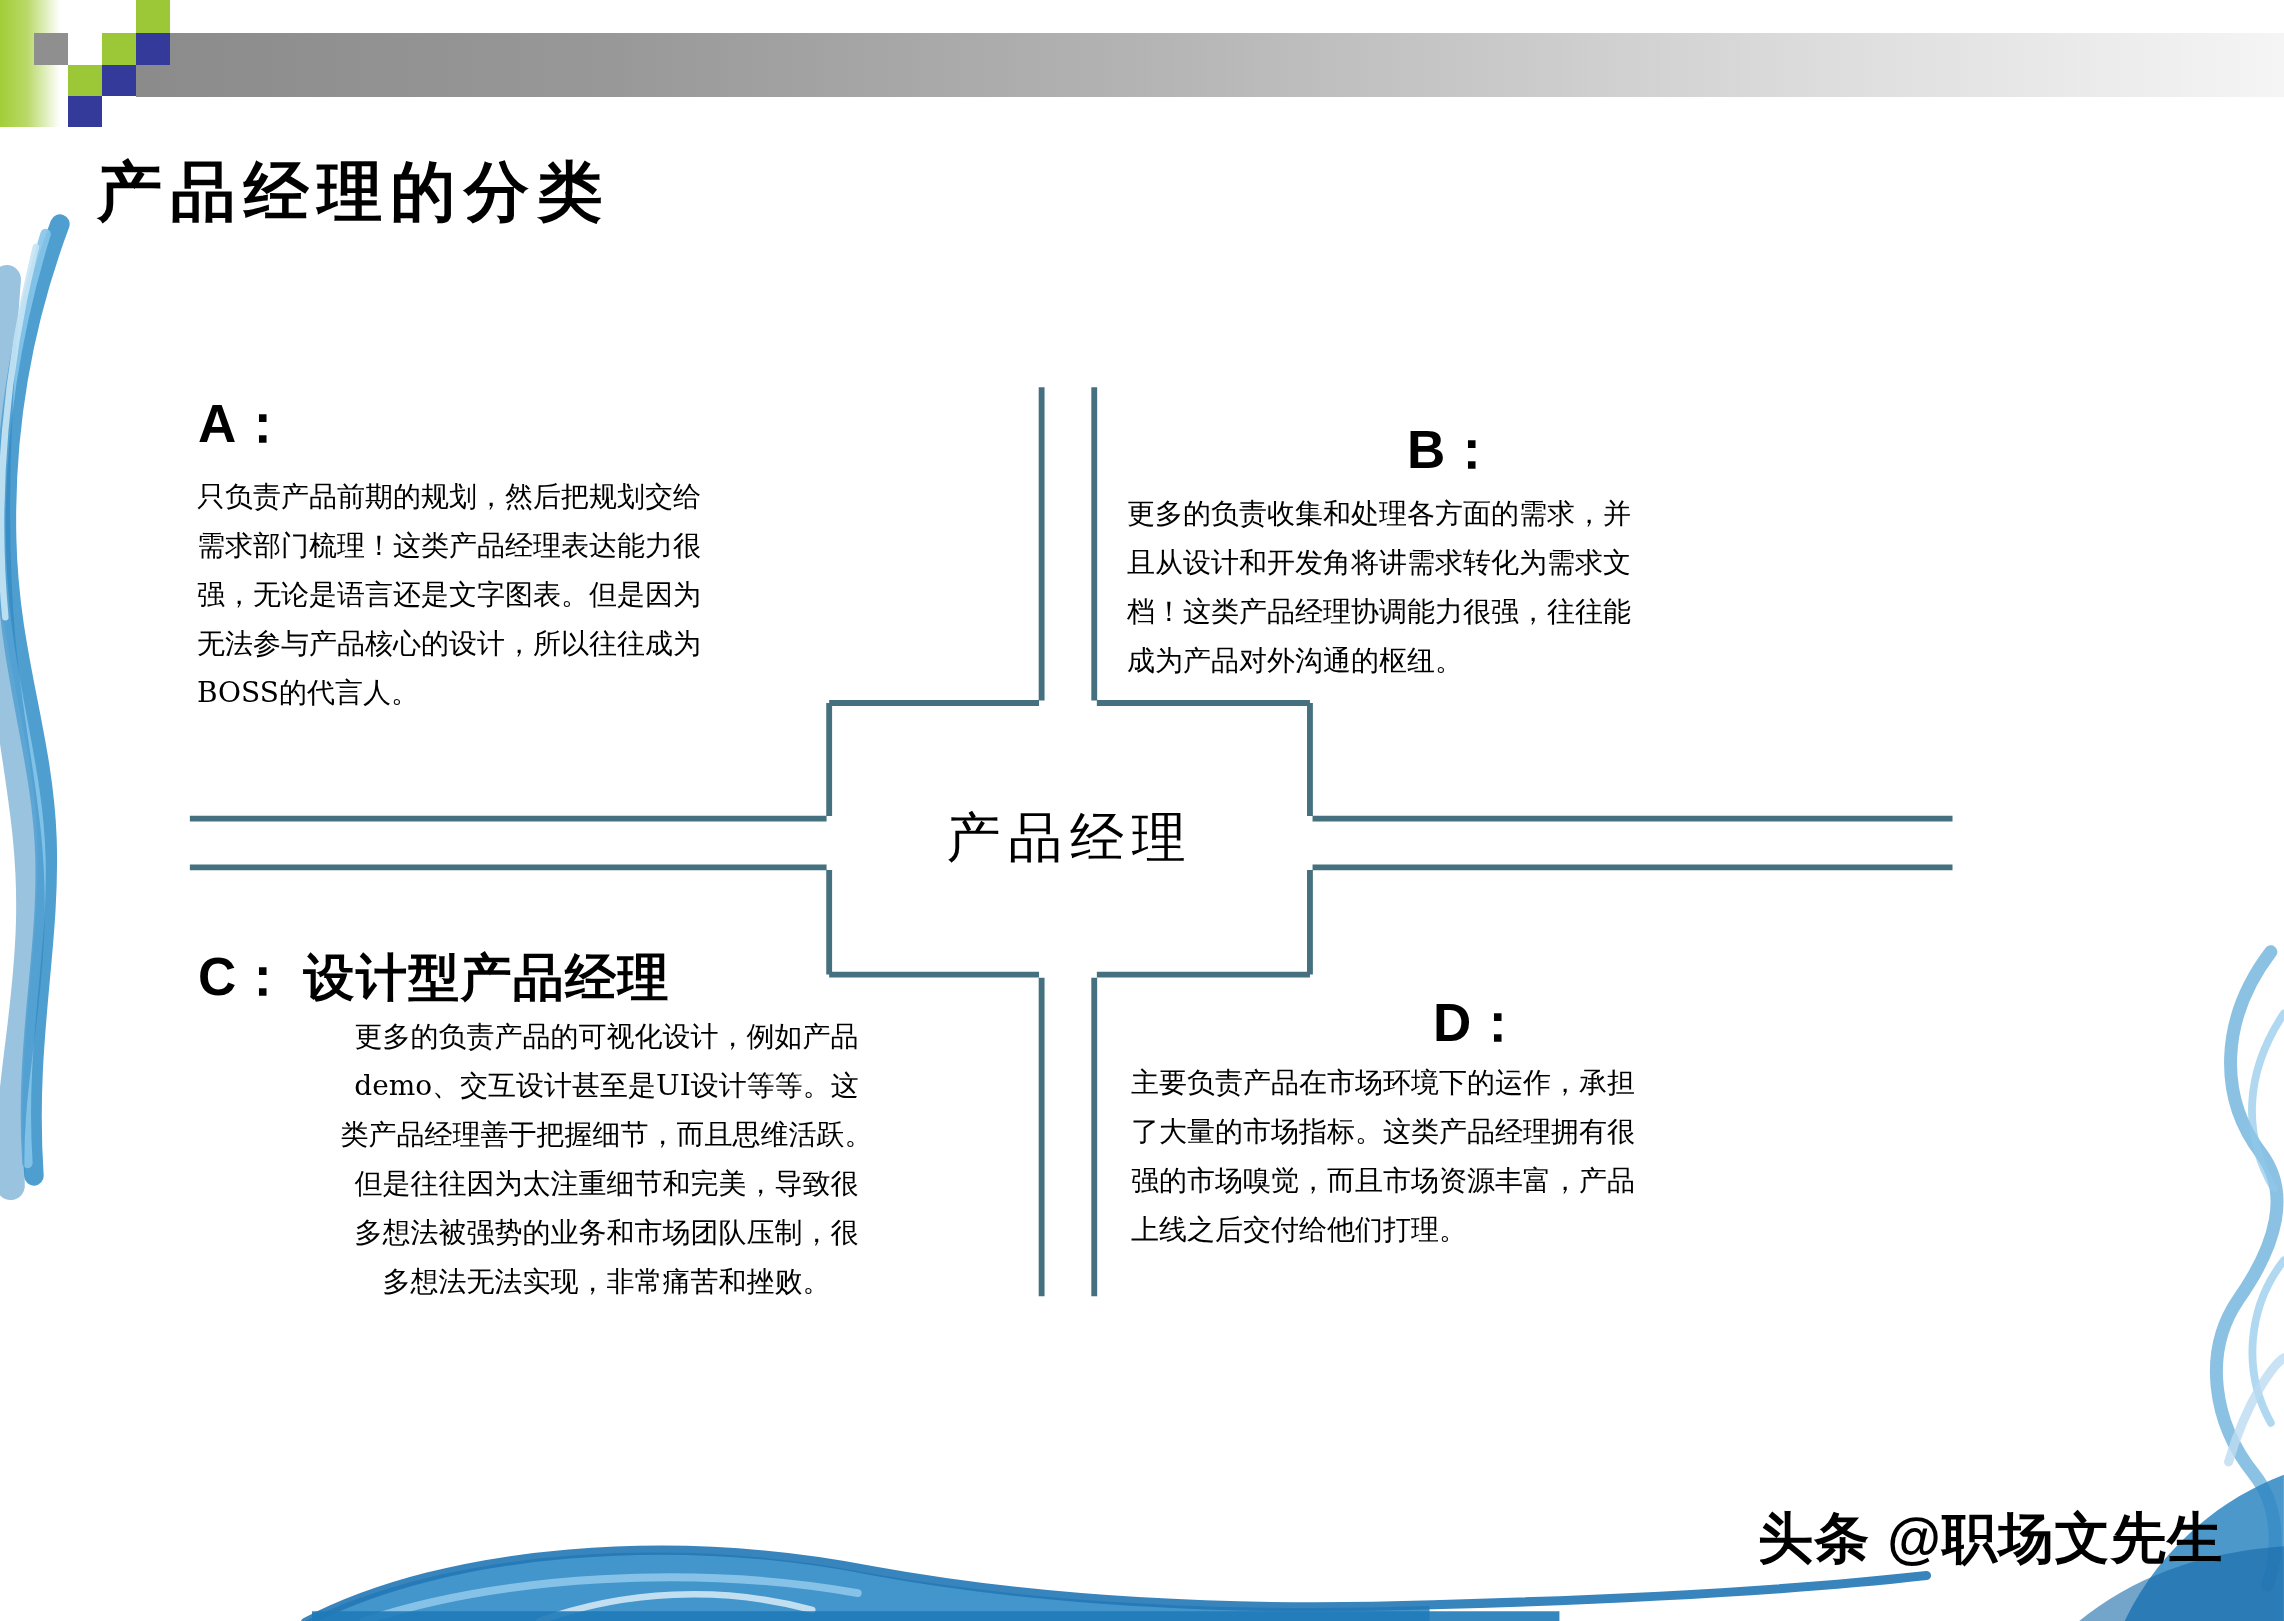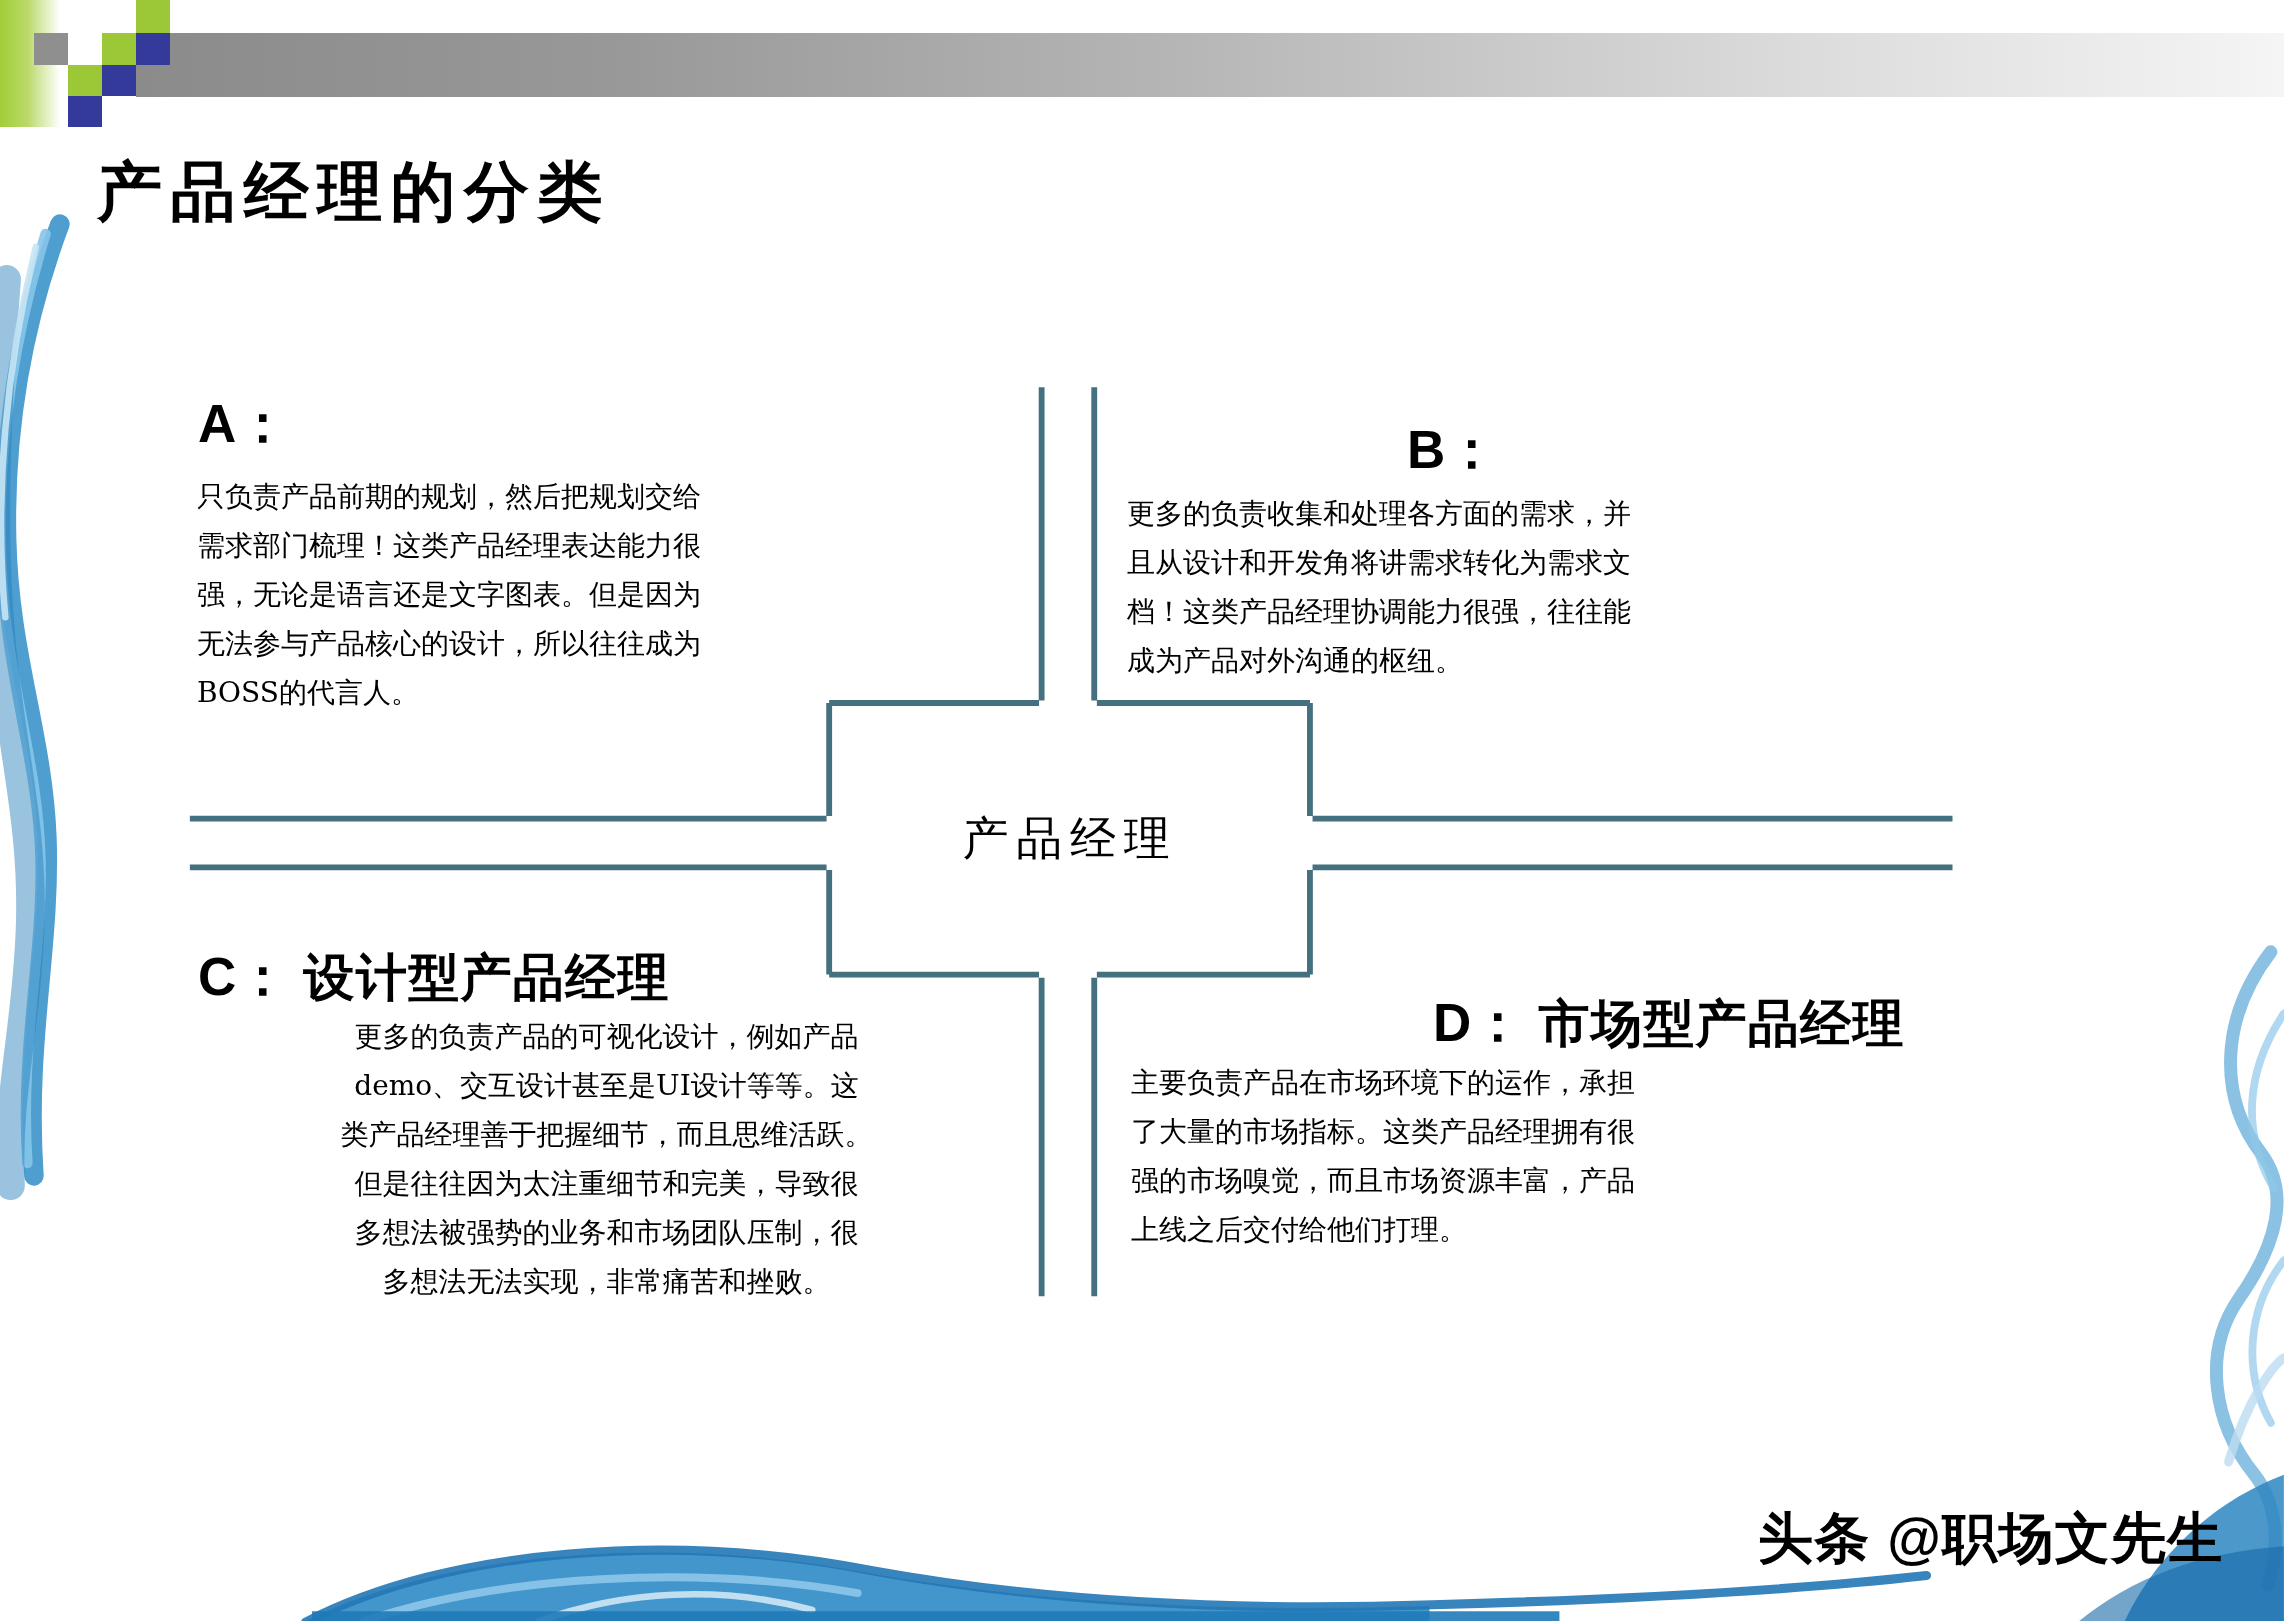--- a/index.html
+++ b/index.html
@@ -23,21 +23,21 @@
   
   svg.bg{position:absolute;left:0;top:0;z-index:1;pointer-events:none;}
   
   .q-heading{position:absolute;display:flex;align-items:baseline;white-space:nowrap;z-index:2;}
   .q-letter{font-family:"Liberation Sans", sans-serif;font-weight:bold;font-size:53px;margin-right:14.3px;}
   .q-name{font-family:"DejaVu Serif", serif;font-weight:bold;font-size:51px;letter-spacing:1.3px;}
   .q-body{position:absolute;font-size:28px;line-height:49px;white-space:pre-line;z-index:2;}
   
   .center-node{position:absolute;left:827px;top:700px;width:486px;height:277px;
     display:flex;align-items:center;justify-content:center;z-index:3;
-    font-size:46px;letter-spacing:7.8px;font-family:"DejaVu Serif", serif;white-space:nowrap;}
+    font-size:54px;letter-spacing:7.8px;font-family:"DejaVu Serif", serif;white-space:nowrap;}
   
   .watermark{position:absolute;left:1758px;top:1502px;z-index:4;
     font-family:"Liberation Sans", sans-serif;font-weight:bold;font-size:55px;
     letter-spacing:1.3px;white-space:nowrap;}
 </style>
 </head>
 <body>
 
 <div class="green-strip"></div>
 <div class="gray-bar"></div>
@@ -107,21 +107,20 @@
 </div>
 <div class="q-body" style="left:197px;top:1012px;width:819px;text-align:center;">更多的负责产品的可视化设计，例如产品
 demo、交互设计甚至是UI设计等等。这
 类产品经理善于把握细节，而且思维活跃。
 但是往往因为太注重细节和完美，导致很
 多想法被强势的业务和市场团队压制，很
 多想法无法实现，非常痛苦和挫败。</div>
 
 <div class="q-heading" style="left:1433px;top:988px;">
   <span class="q-letter">D：</span>
-  <span class="q-name">市场型产品经理</span>
 </div>
 <div class="q-body" style="left:1131px;top:1058px;width:871px;">主要负责产品在市场环境下的运作，承担
 了大量的市场指标。这类产品经理拥有很
 强的市场嗅觉，而且市场资源丰富，产品
 上线之后交付给他们打理。</div>
 
 <div class="center-node">产品经理</div>
 
 <div class="watermark">头条 @职场文先生</div>
 

